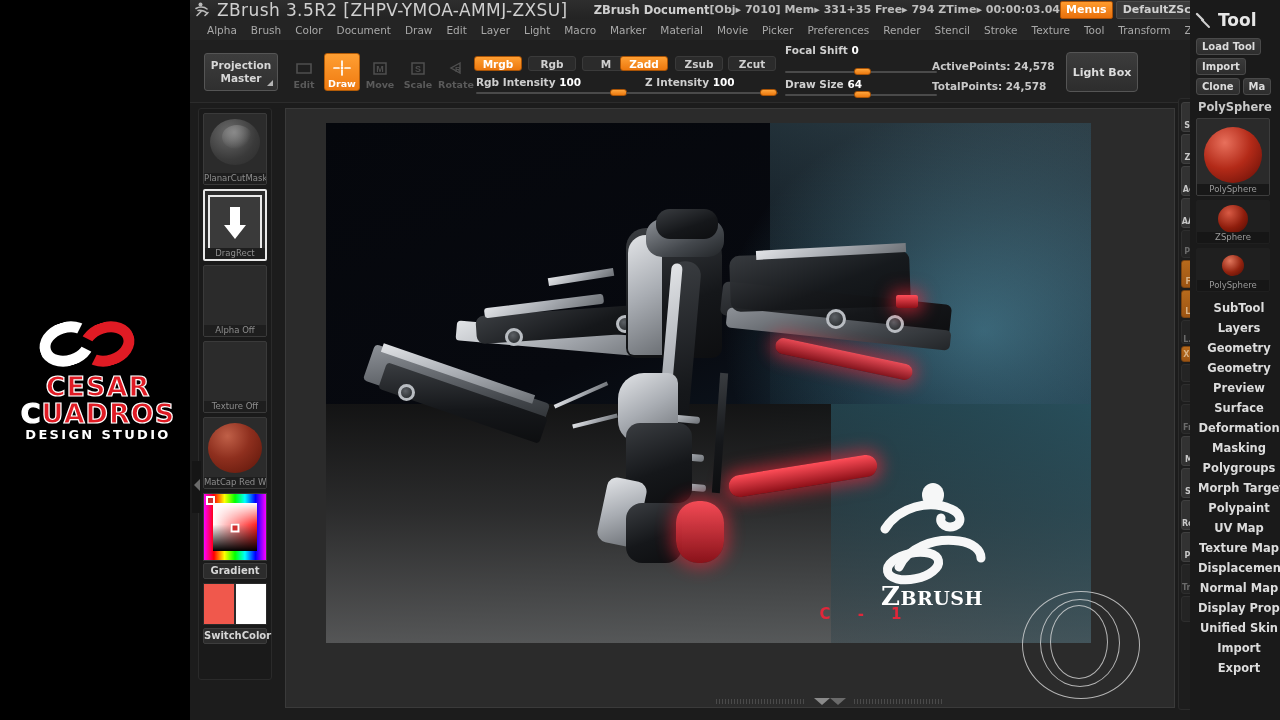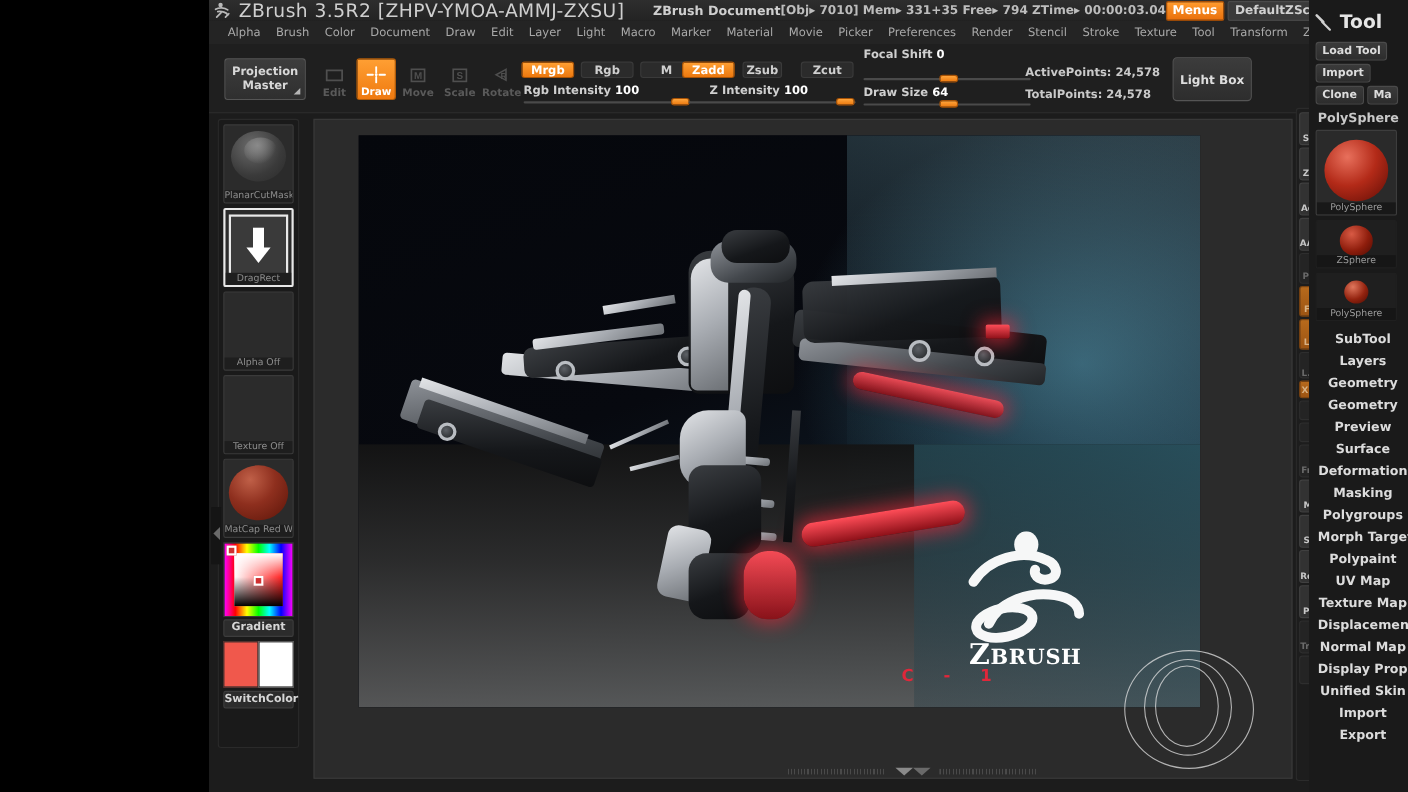--- a/index.html
+++ b/index.html
@@ -212,20 +212,31 @@
 
   #bottom-handle { position:absolute; left:430px; bottom:1px; width:230px; height:9px; }
   #bottom-handle .hatch { position:absolute; top:2px; height:5px; width:88px;
     background:repeating-linear-gradient(90deg,#4a4a4a 0 1px,transparent 1px 3px); }
 </style>
 </head>
 <body>
 
 <div id="app">
 
+  <div id="left-band">
+    <div id="studio-logo">
+      <div class="logo-mono">
+        <span class="logo-c-w"></span>
+          <span class="logo-c-r"></span>
+      </div>
+      <div class="logo-line1">CESAR</div>
+      <div class="logo-line2"><span class="wfirst">C</span><span>UADROS</span></div>
+      <div class="logo-line3">DESIGN STUDIO</div>
+    </div>
+  </div>
 
   <div id="zwin">
 
     <div id="titlebar">
       <span class="zlogo-mini">
         <svg width="20" height="16" viewBox="0 0 20 16">
           <circle cx="7.5" cy="2.6" r="2" fill="#b9b9b9"></circle>
           <path d="M3 6.5c3-2 8-2 11 0.5" stroke="#b9b9b9" stroke-width="1.6" fill="none" stroke-linecap="round"></path>
           <path d="M5 8.5c4-0.5 8 1 9 3" stroke="#b9b9b9" stroke-width="1.6" fill="none" stroke-linecap="round"></path>
           <path d="M4 13.5l4-4" stroke="#b9b9b9" stroke-width="1.6" stroke-linecap="round"></path>
@@ -354,21 +365,21 @@
       </div>
 
       <div class="tog on" style="left:284px; top:16px; width:48px;">Mrgb</div>
       <div class="tog off" style="left:338px; top:16px; width:48px;">Rgb</div>
       <div class="tog off" style="left:392px; top:16px; width:48px;">M</div>
       <div class="sld-lbl" style="left:286px; top:36px;"><span>Rgb Intensity</span> <span class="v">100</span></div>
       <div class="sld-track" style="left:286px; top:52px; width:152px;"></div>
       <div class="sld-knob" style="left:420px; top:49px;"></div>
 
       <div class="tog on" style="left:430px; top:16px; width:48px;">Zadd</div>
-      <div class="tog off" style="left:485px; top:16px; width:36px;">Zsub</div>
+      <div class="tog off" style="left:485px; top:16px; width:48px;">Zsub</div>
       <div class="tog off" style="left:538px; top:16px; width:48px;">Zcut</div>
       <div class="sld-lbl" style="left:455px; top:36px;"><span>Z Intensity</span> <span class="v">100</span></div>
       <div class="sld-track" style="left:436px; top:52px; width:152px;"></div>
       <div class="sld-knob" style="left:570px; top:49px;"></div>
 
       <div class="sld-lbl" style="left:595px; top:4px;"><span>Focal Shift</span> <span class="v">0</span></div>
       <div class="sld-track" style="left:595px; top:31px; width:152px;"></div>
       <div class="sld-knob" style="left:664px; top:28px;"></div>
       <div class="sld-lbl" style="left:595px; top:38px;"><span>Draw Size</span> <span class="v">64</span></div>
       <div class="sld-track" style="left:595px; top:54px; width:152px;"></div>

